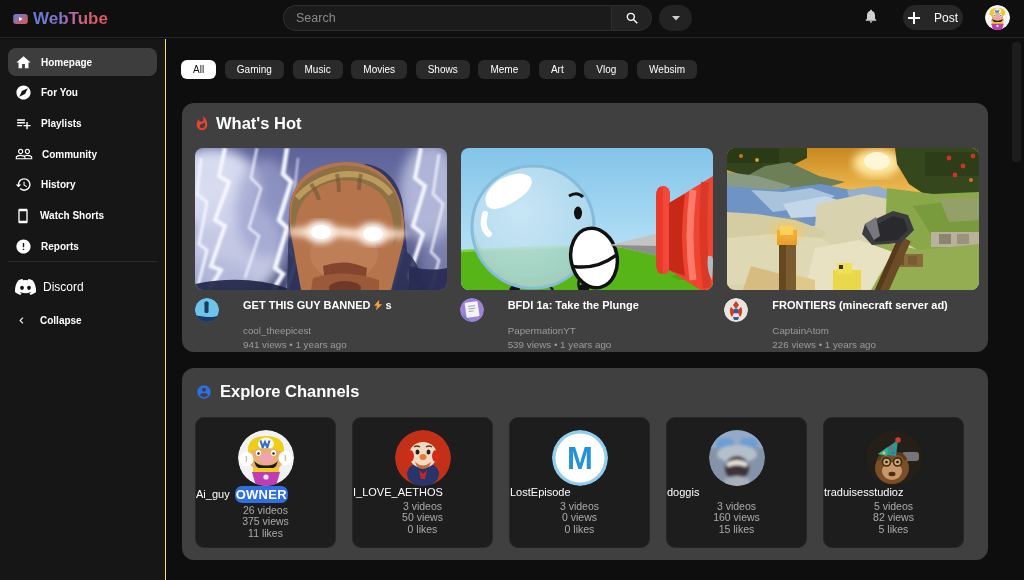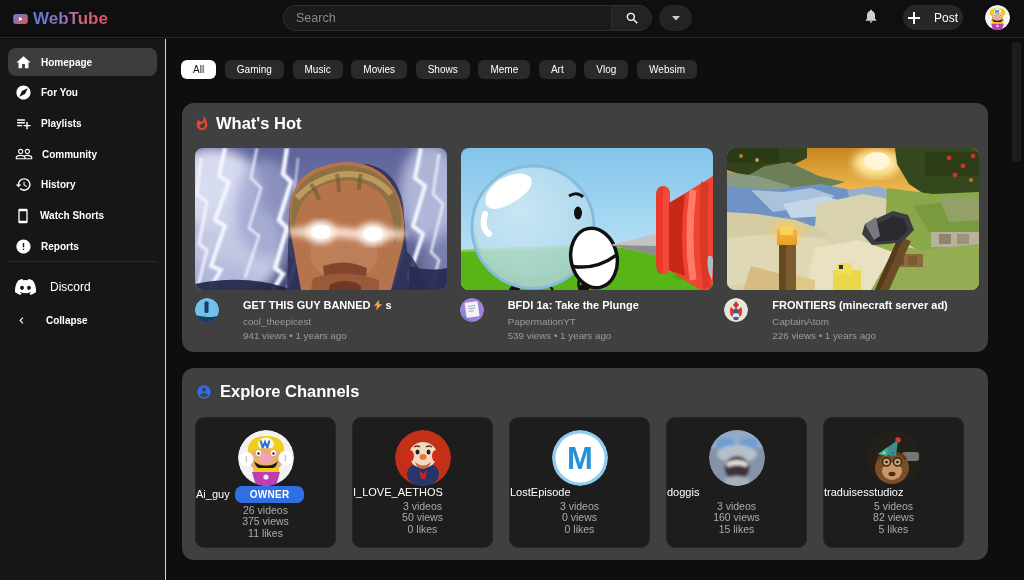--- a/index.html
+++ b/index.html
@@ -25,28 +25,28 @@
 .panel{position:absolute;left:15px;width:806px;background:#404040;border-radius:12px}
 .hot{top:64px;height:249px}
 .explore{top:329px;height:192px}
 .phead{position:absolute;left:14px;top:12px;display:flex;align-items:center;gap:8px;font-size:16.5px;font-weight:bold}
 .thumbs{position:absolute;left:13px;top:45px;display:flex;gap:14px}
 .thumb{width:252px;height:142px;border-radius:8px;overflow:hidden}
 .meta{position:absolute;left:13px;top:195px;width:780px;display:flex;gap:14px}
 .mi{width:252px;display:flex;gap:24px}
 .mav{width:24px;height:24px;border-radius:50%;overflow:hidden;flex:none}
 .mt{font-size:11px;font-weight:bold;color:#fff;line-height:14px;display:flex;align-items:center;gap:3px}
-.mc{font-size:9.8px;color:#9b9b9b;margin-top:4px}
+.mc{font-size:9.8px;color:#9b9b9b;margin-top:13px}
 .mv{font-size:9.8px;color:#9b9b9b;margin-top:3px}
 .cards{position:absolute;left:13px;top:49px;display:flex;gap:16px}
 .card{width:141px;height:131px;background:#1d1d1d;border:1px solid #272727;border-radius:9px;text-align:center;position:relative}
 .cav{width:56px;height:56px;border-radius:50%;overflow:hidden;margin:12px auto 0}
 .cname{font-size:11px;color:#fff;margin-top:0;line-height:13px;display:flex;align-items:center;gap:5px}
 .cstat{font-size:10.5px;color:#ababab;line-height:11.4px;margin-top:2px}
-.owner{background:#2f6fe4;color:#fff;font-size:10px;font-weight:bold;padding:2px 15px;border-radius:7px;letter-spacing:.3px}
+.owner{background:#2f6fe4;color:#fff;font-size:13px;font-weight:bold;padding:2px 1px;border-radius:7px;letter-spacing:.3px}
 </style>
 </head>
 <body>
 <div class="header">
   <div class="logo">
     <svg width="15" height="10" viewBox="0 0 16 11">
         <defs>
           <linearGradient id="lg" x1="0" y1="0" x2="1" y2="1">
             <stop offset="0" stop-color="#5f7dd6"></stop>
             <stop offset="1" stop-color="#e2554f"></stop>
@@ -138,31 +138,31 @@
       </svg>
       <span>Watch Shorts</span>
     </div>
   <div class="si" style="top:193.2px">
       <svg width="17" height="17" viewBox="0 0 24 24" fill="#fff">
         <path d="M12 2C6.48 2 2 6.48 2 12s4.48 10 10 10 10-4.48 10-10S17.52 2 12 2zm1 15h-2v-2h2v2zm0-4h-2V7h2v6z"></path>
       </svg>
       <span>Reports</span>
     </div>
   <div class="sep"></div>
-  <div class="si" style="top:234px;font-size:12px;font-weight:400;gap:14px">
+  <div class="si" style="top:234px;font-size:12px;font-weight:400;gap:7px">
       <svg width="21" height="16" viewBox="0 0 127 96" fill="#fff">
         <path d="M107.7 8.07A105.15 105.15 0 0 0 81.47 0a72.06 72.06 0 0 0-3.36 6.83 97.68 97.68 0 0 0-29.11 0A72.37 72.37 0 0 0 45.64 0a105.89 105.89 0 0 0-26.25 8.09C2.79 32.65-1.71 56.6.54 80.21a105.73 105.73 0 0 0 32.17 16.15 77.7 77.7 0 0 0 6.89-11.11 68.42 68.42 0 0 1-10.85-5.18c.91-.66 1.8-1.34 2.66-2a75.57 75.57 0 0 0 64.32 0c.87.71 1.76 1.39 2.66 2a68.68 68.68 0 0 1-10.87 5.19 77 77 0 0 0 6.89 11.1 105.25 105.25 0 0 0 32.19-16.14c2.64-27.38-4.51-51.11-18.9-72.15zM42.45 65.69C36.18 65.69 31 60 31 53s5-12.74 11.43-12.74S54 46 53.89 53s-5.05 12.69-11.44 12.69zm42.24 0C78.41 65.69 73.25 60 73.25 53s5-12.74 11.44-12.74S96.23 46 96.12 53s-5.04 12.69-11.43 12.69z"></path>
       </svg>
       <span>Discord</span>
     </div>
   <div class="si" style="top:267px">
       <svg width="13" height="13" viewBox="0 0 24 24" fill="#fff">
         <path d="M15.41 7.41 14 6l-6 6 6 6 1.41-1.41L10.83 12z"></path>
       </svg>
-      <span style="margin-left:9px">Collapse</span>
+      <span style="margin-left:3px">Collapse</span>
     </div>
 </div>
 <div class="main">
   <div class="chips">
     <div class="chip on">All</div>
       <div class="chip">Gaming</div>
       <div class="chip">Music</div>
       <div class="chip">Movies</div>
       <div class="chip">Shows</div>
       <div class="chip">Meme</div>

